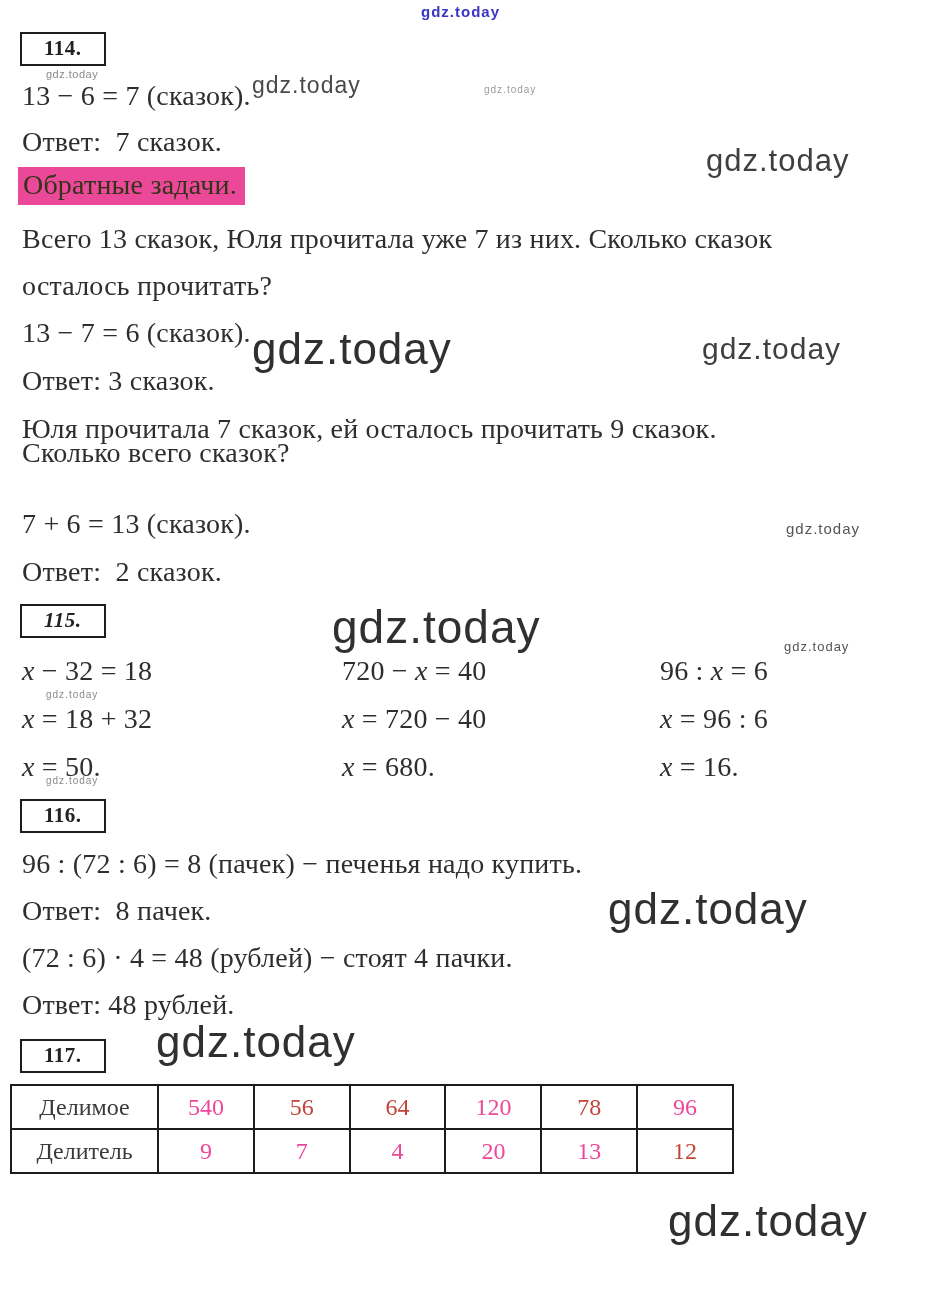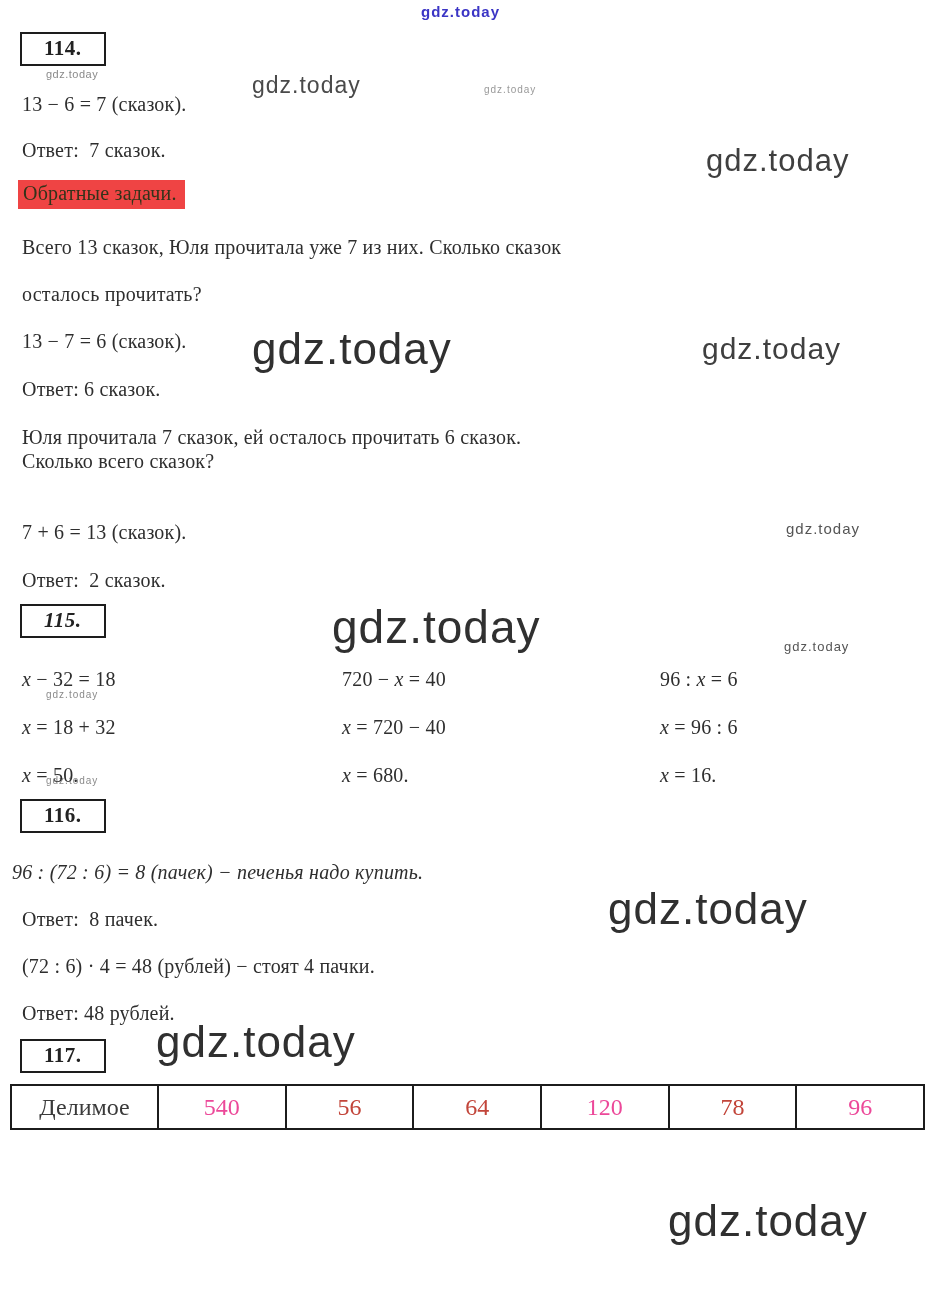--- a/index.html
+++ b/index.html
@@ -1,26 +1,26 @@
 <!DOCTYPE html>
 <html><head>
 <meta charset="utf-8">
 <style>
   html,body{margin:0;padding:0;}
   body{
     width:933px;height:1301px;position:relative;background:#ffffff;
     font-family:"Liberation Serif", serif;color:#2e2e2e;overflow:hidden;
   }
   .abs{position:absolute;white-space:pre;}
-  .line{font-size:20px;line-height:1.1;letter-spacing:.2px;margin-top:12px;}
+  .line{font-size:28px;line-height:1.1;letter-spacing:.2px;}
   .numbox{
     border:2px solid #1d1d1d;font-weight:bold;font-size:21px;
     padding:2px 22px 3px;letter-spacing:.5px;background:#fff;color:#222;
   }
-  .hl{background:#ef4444;padding:2px 8px 5px 5px;color:#33331a;}
+  .hl{background:#ec4899;padding:2px 8px 5px 5px;color:#33331a;}
   .eq i{font-style:italic;}
   
   .wm{font-family:"Liberation Sans", sans-serif;letter-spacing:1px;}
   .wm-top{left:421px;top:3px;font-size:15px;font-weight:bold;color:#3b35c5;}
   .wm-a{left:46px;top:68px;font-size:11px;color:#8a8a8a;letter-spacing:.5px;}
   .wm-b{left:252px;top:72px;font-size:23px;color:#4a4a4a;}
   .wm-c{left:484px;top:84px;font-size:10px;color:#999;}
   .wm-d{left:706px;top:143px;font-size:31px;color:#3f3f3f;}
   .wm-e{left:252px;top:324px;font-size:44px;color:#303030;}
   .wm-f{left:702px;top:332px;font-size:30px;color:#3f3f3f;}
@@ -42,28 +42,28 @@
   .p114-eq2{left:22px;top:318px;}
   .p114-ans2{left:22px;top:366px;}
   .p114-t2a{left:22px;top:414px;}
   .p114-t2b{left:22px;top:438px;}
   .p114-eq3{left:22px;top:509px;}
   .p114-ans3{left:22px;top:557px;}
   .p115-box{left:20px;top:604px;font-style:italic;}
   .c0{left:22px;} .c1{left:342px;} .c2{left:660px;}
   .r0{top:656px;} .r1{top:704px;} .r2{top:752px;}
   .p116-box{left:20px;top:799px;}
-  .p116-eq1{left:12px;top:849px;font-style:italic;}
+  .p116-eq1{left:22px;top:849px;}
   .p116-ans1{left:22px;top:896px;}
   .p116-eq2{left:22px;top:943px;}
   .p116-ans2{left:22px;top:990px;}
   .p117-box{left:20px;top:1039px;}
   
   .t117{
-    position:absolute;left:10px;top:1084px;width:915px;
+    position:absolute;left:10px;top:1084px;width:724px;
     border-collapse:collapse;table-layout:fixed;font-size:24px;color:#3a3a3a;
   }
   .t117 td,.t117 th{
     border:2px solid #1c1c1c;height:42px;text-align:center;
     font-weight:normal;padding:0;background:#fff;
   }
   .t117 .lab{width:145px;}
   .red{color:#c2453a;}
   .dark{color:#ec4899;}
 </style>
@@ -86,22 +86,22 @@
 <div class="abs wm wm-m">gdz.today</div>
 <div class="abs wm wm-n">gdz.today</div>
 
 <div class="abs numbox p114-box">114.</div>
 <div class="abs line p114-eq1">13 − 6 = 7 (сказок).</div>
 <div class="abs line p114-ans1">Ответ:  7 сказок.</div>
 <div class="abs line p114-hl"><span class="hl">Обратные задачи.</span></div>
 <div class="abs line p114-t1a">Всего 13 сказок, Юля прочитала уже 7 из них. Сколько сказок</div>
 <div class="abs line p114-t1b">осталось прочитать?</div>
 <div class="abs line p114-eq2">13 − 7 = 6 (сказок).</div>
-<div class="abs line p114-ans2">Ответ: 6 сказок.</div>
-<div class="abs line p114-t2a">Юля прочитала 7 сказок, ей осталось прочитать 6 сказок.</div>
+<div class="abs line p114-ans2">Ответ: 3 сказок.</div>
+<div class="abs line p114-t2a">Юля прочитала 7 сказок, ей осталось прочитать 9 сказок.</div>
 <div class="abs line p114-t2b">Сколько всего сказок?</div>
 <div class="abs line p114-eq3">7 + 6 = 13 (сказок).</div>
 <div class="abs line p114-ans3">Ответ:  2 сказок.</div>
 
 <div class="abs numbox p115-box">115.</div>
 <div class="abs line eq c0 r0"><i>x</i> − 32 = 18</div>
 <div class="abs line eq c0 r1"><i>x</i> = 18 + 32</div>
 <div class="abs line eq c0 r2"><i>x</i> = 50.</div>
 <div class="abs line eq c1 r0">720 − <i>x</i> = 40</div>
 <div class="abs line eq c1 r1"><i>x</i> = 720 − 40</div>
@@ -121,14 +121,23 @@
   <tbody>
       <tr>
     <th class="lab">Делимое</th>
     <td><span class="dark">540</span></td>
     <td><span class="red">56</span></td>
     <td><span class="red">64</span></td>
     <td><span class="dark">120</span></td>
     <td><span class="red">78</span></td>
     <td><span class="dark">96</span></td>
   </tr>
+  <tr>
+    <th class="lab">Делитель</th>
+    <td><span class="dark">9</span></td>
+    <td><span class="dark">7</span></td>
+    <td><span class="dark">4</span></td>
+    <td><span class="dark">20</span></td>
+    <td><span class="dark">13</span></td>
+    <td><span class="red">12</span></td>
+  </tr>
 </tbody>
   </table>
 
 </body></html>

